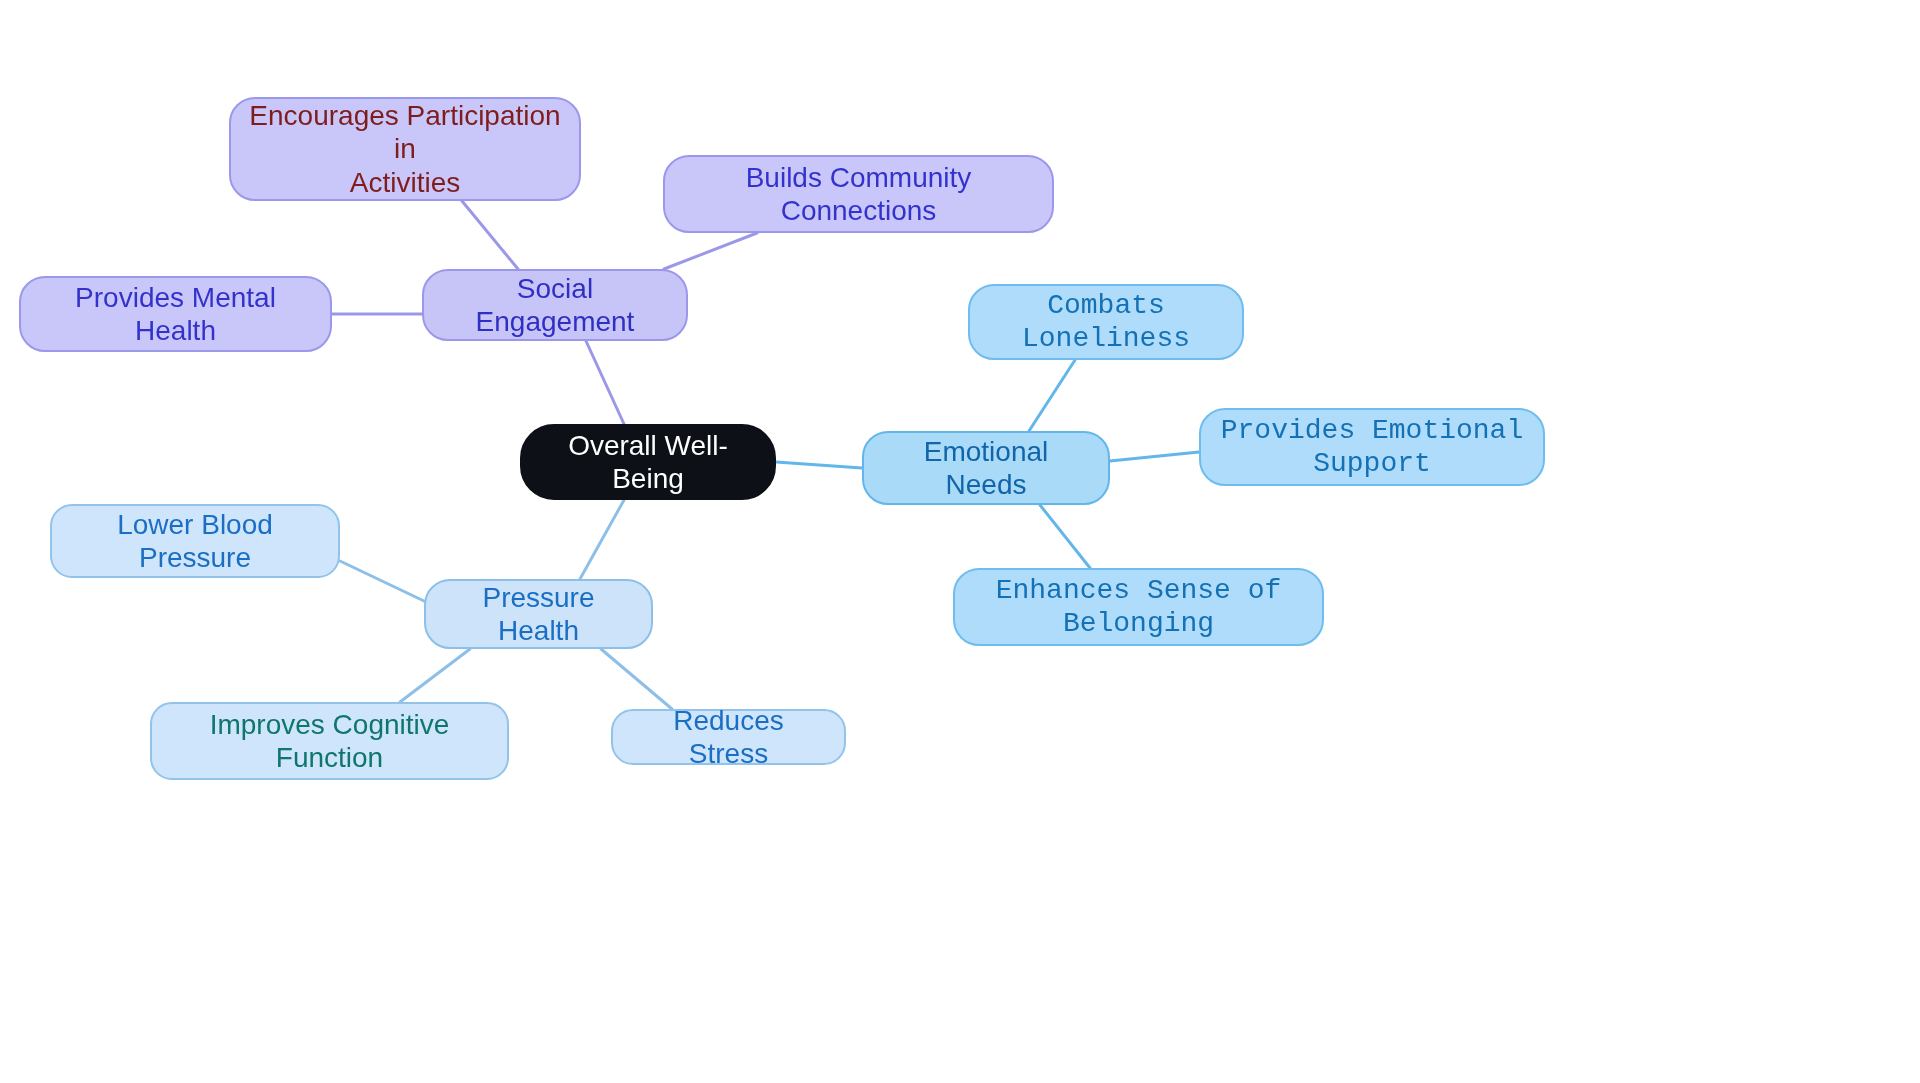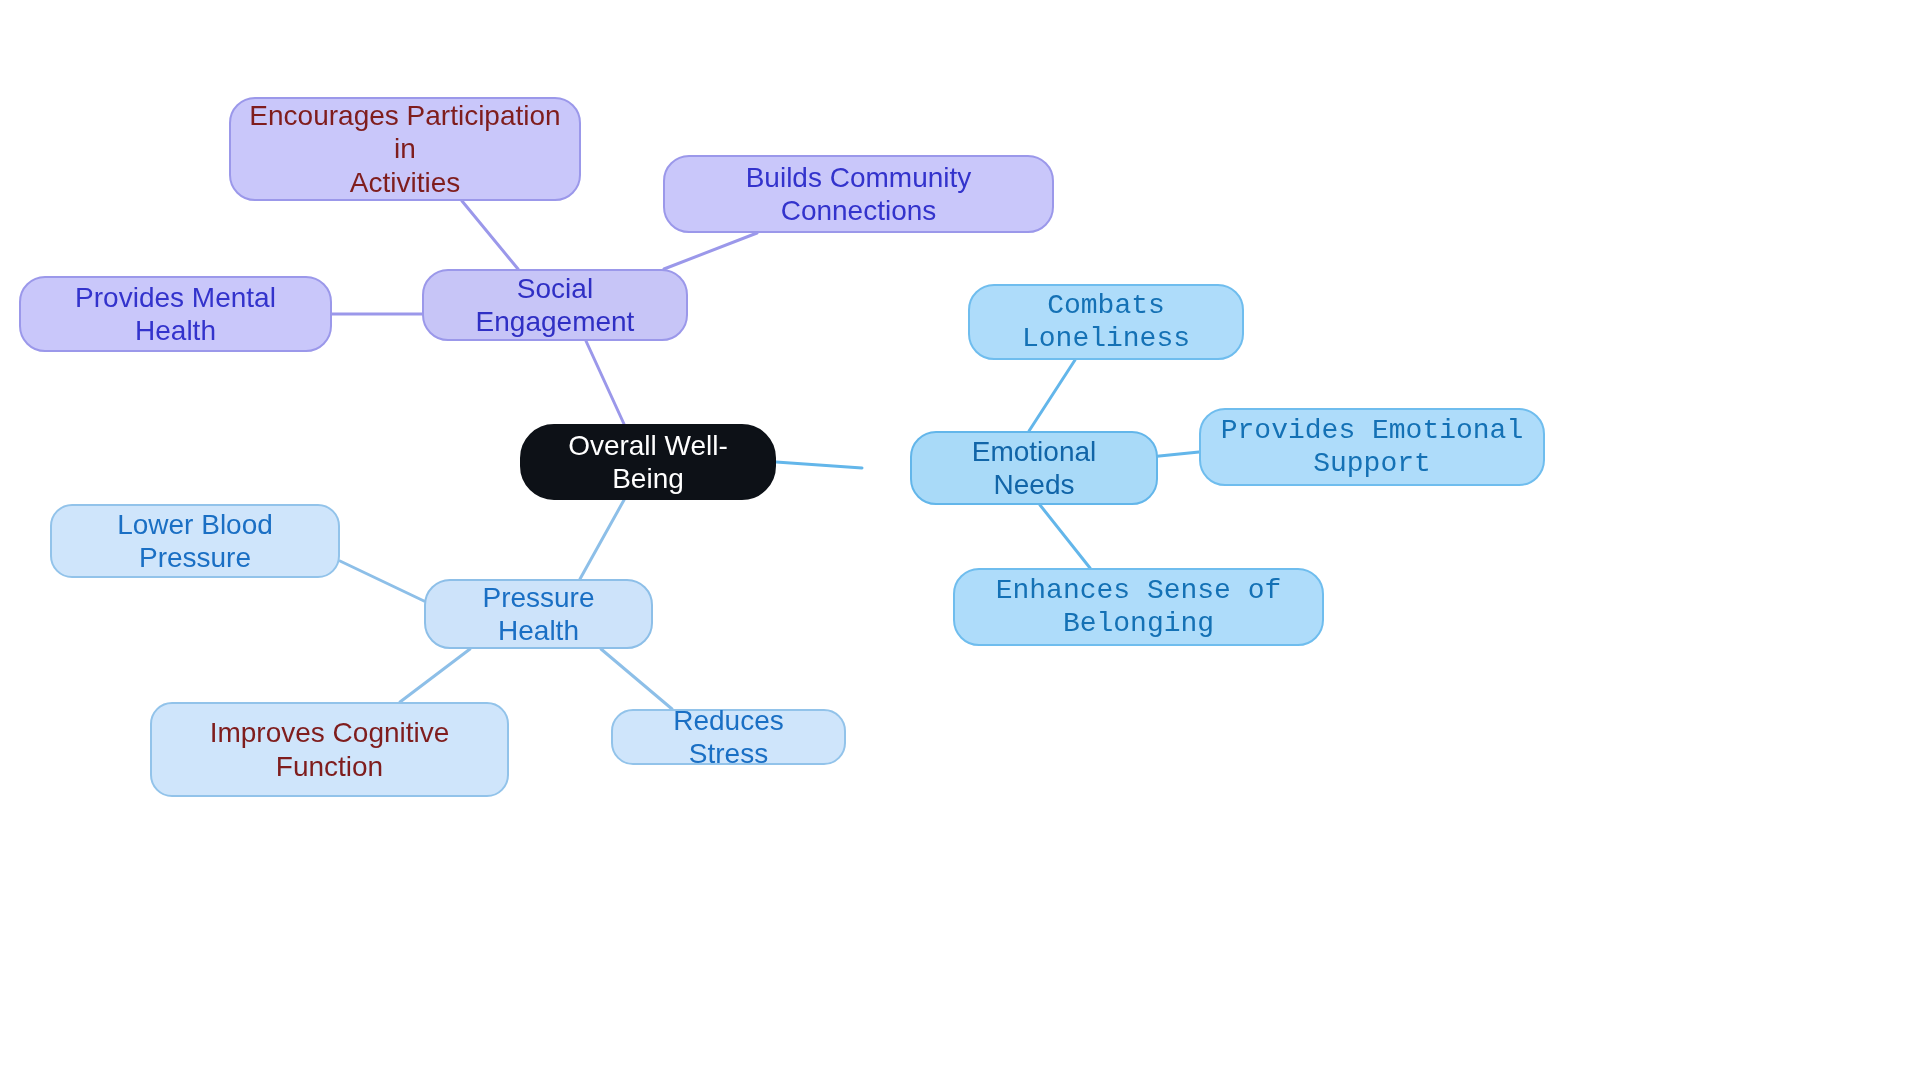--- a/index.html
+++ b/index.html
@@ -63,21 +63,20 @@
     border-color: #9b98ea;
     color: #3333cc;
     font-size: 28px;
   }
 
   .node-branch-blue {
     background: #a9daf8;
     border-color: #63b6ea;
     color: #1165a8;
     font-size: 28px;
-    margin-left: 48px;
   }
 
   .node-leaf-blue {
     background: #aedcfa;
     border-color: #6fbdee;
     color: #1471b5;
     font-size: 28px;
     font-family: Liberation Mono, monospace;
   }
 
@@ -132,17 +131,17 @@
   <div class="node node-leaf-blue" style="left: 968px; top: 284px; width: 276px; height: 76px; background: rgb(174, 220, 250); border-color: rgb(111, 189, 238); color: rgb(20, 113, 181);">Combats Loneliness</div>
 
   <div class="node node-leaf-blue" style="left: 1199px; top: 408px; width: 346px; height: 78px; background: rgb(174, 220, 250); border-color: rgb(111, 189, 238); color: rgb(20, 113, 181);">Provides Emotional Support</div>
 
   <div class="node node-leaf-blue" style="left: 953px; top: 568px; width: 371px; height: 78px; background: rgb(174, 220, 250); border-color: rgb(111, 189, 238); color: rgb(20, 113, 181);">Enhances Sense of Belonging</div>
 
   <div class="node node-branch-paleblue" style="left: 424px; top: 579px; width: 229px; height: 70px; background: rgb(205, 227, 250); border-color: rgb(141, 191, 232); color: rgb(26, 111, 196);">Pressure Health</div>
 
   <div class="node node-leaf-paleblue" style="left: 50px; top: 504px; width: 290px; height: 74px; background: rgb(207, 229, 251); border-color: rgb(146, 195, 234); color: rgb(26, 111, 196);">Lower Blood Pressure</div>
 
-  <div class="node node-leaf-paleblue" style="left: 150px; top: 702px; width: 359px; height: 95px; background: rgb(207, 229, 251); border-color: rgb(146, 195, 234); color: #7f1d1d;">Improves Cognitive Function</div>
+  <div class="node node-leaf-paleblue" style="left: 150px; top: 702px; width: 359px; height: 78px; background: rgb(207, 229, 251); border-color: rgb(146, 195, 234); color: #0f766e;">Improves Cognitive Function</div>
 
   <div class="node node-leaf-paleblue" style="left: 611px; top: 709px; width: 235px; height: 56px; background: rgb(207, 229, 251); border-color: rgb(146, 195, 234); color: rgb(26, 111, 196);">Reduces Stress</div>
 
 </div>
 
 </body></html>

